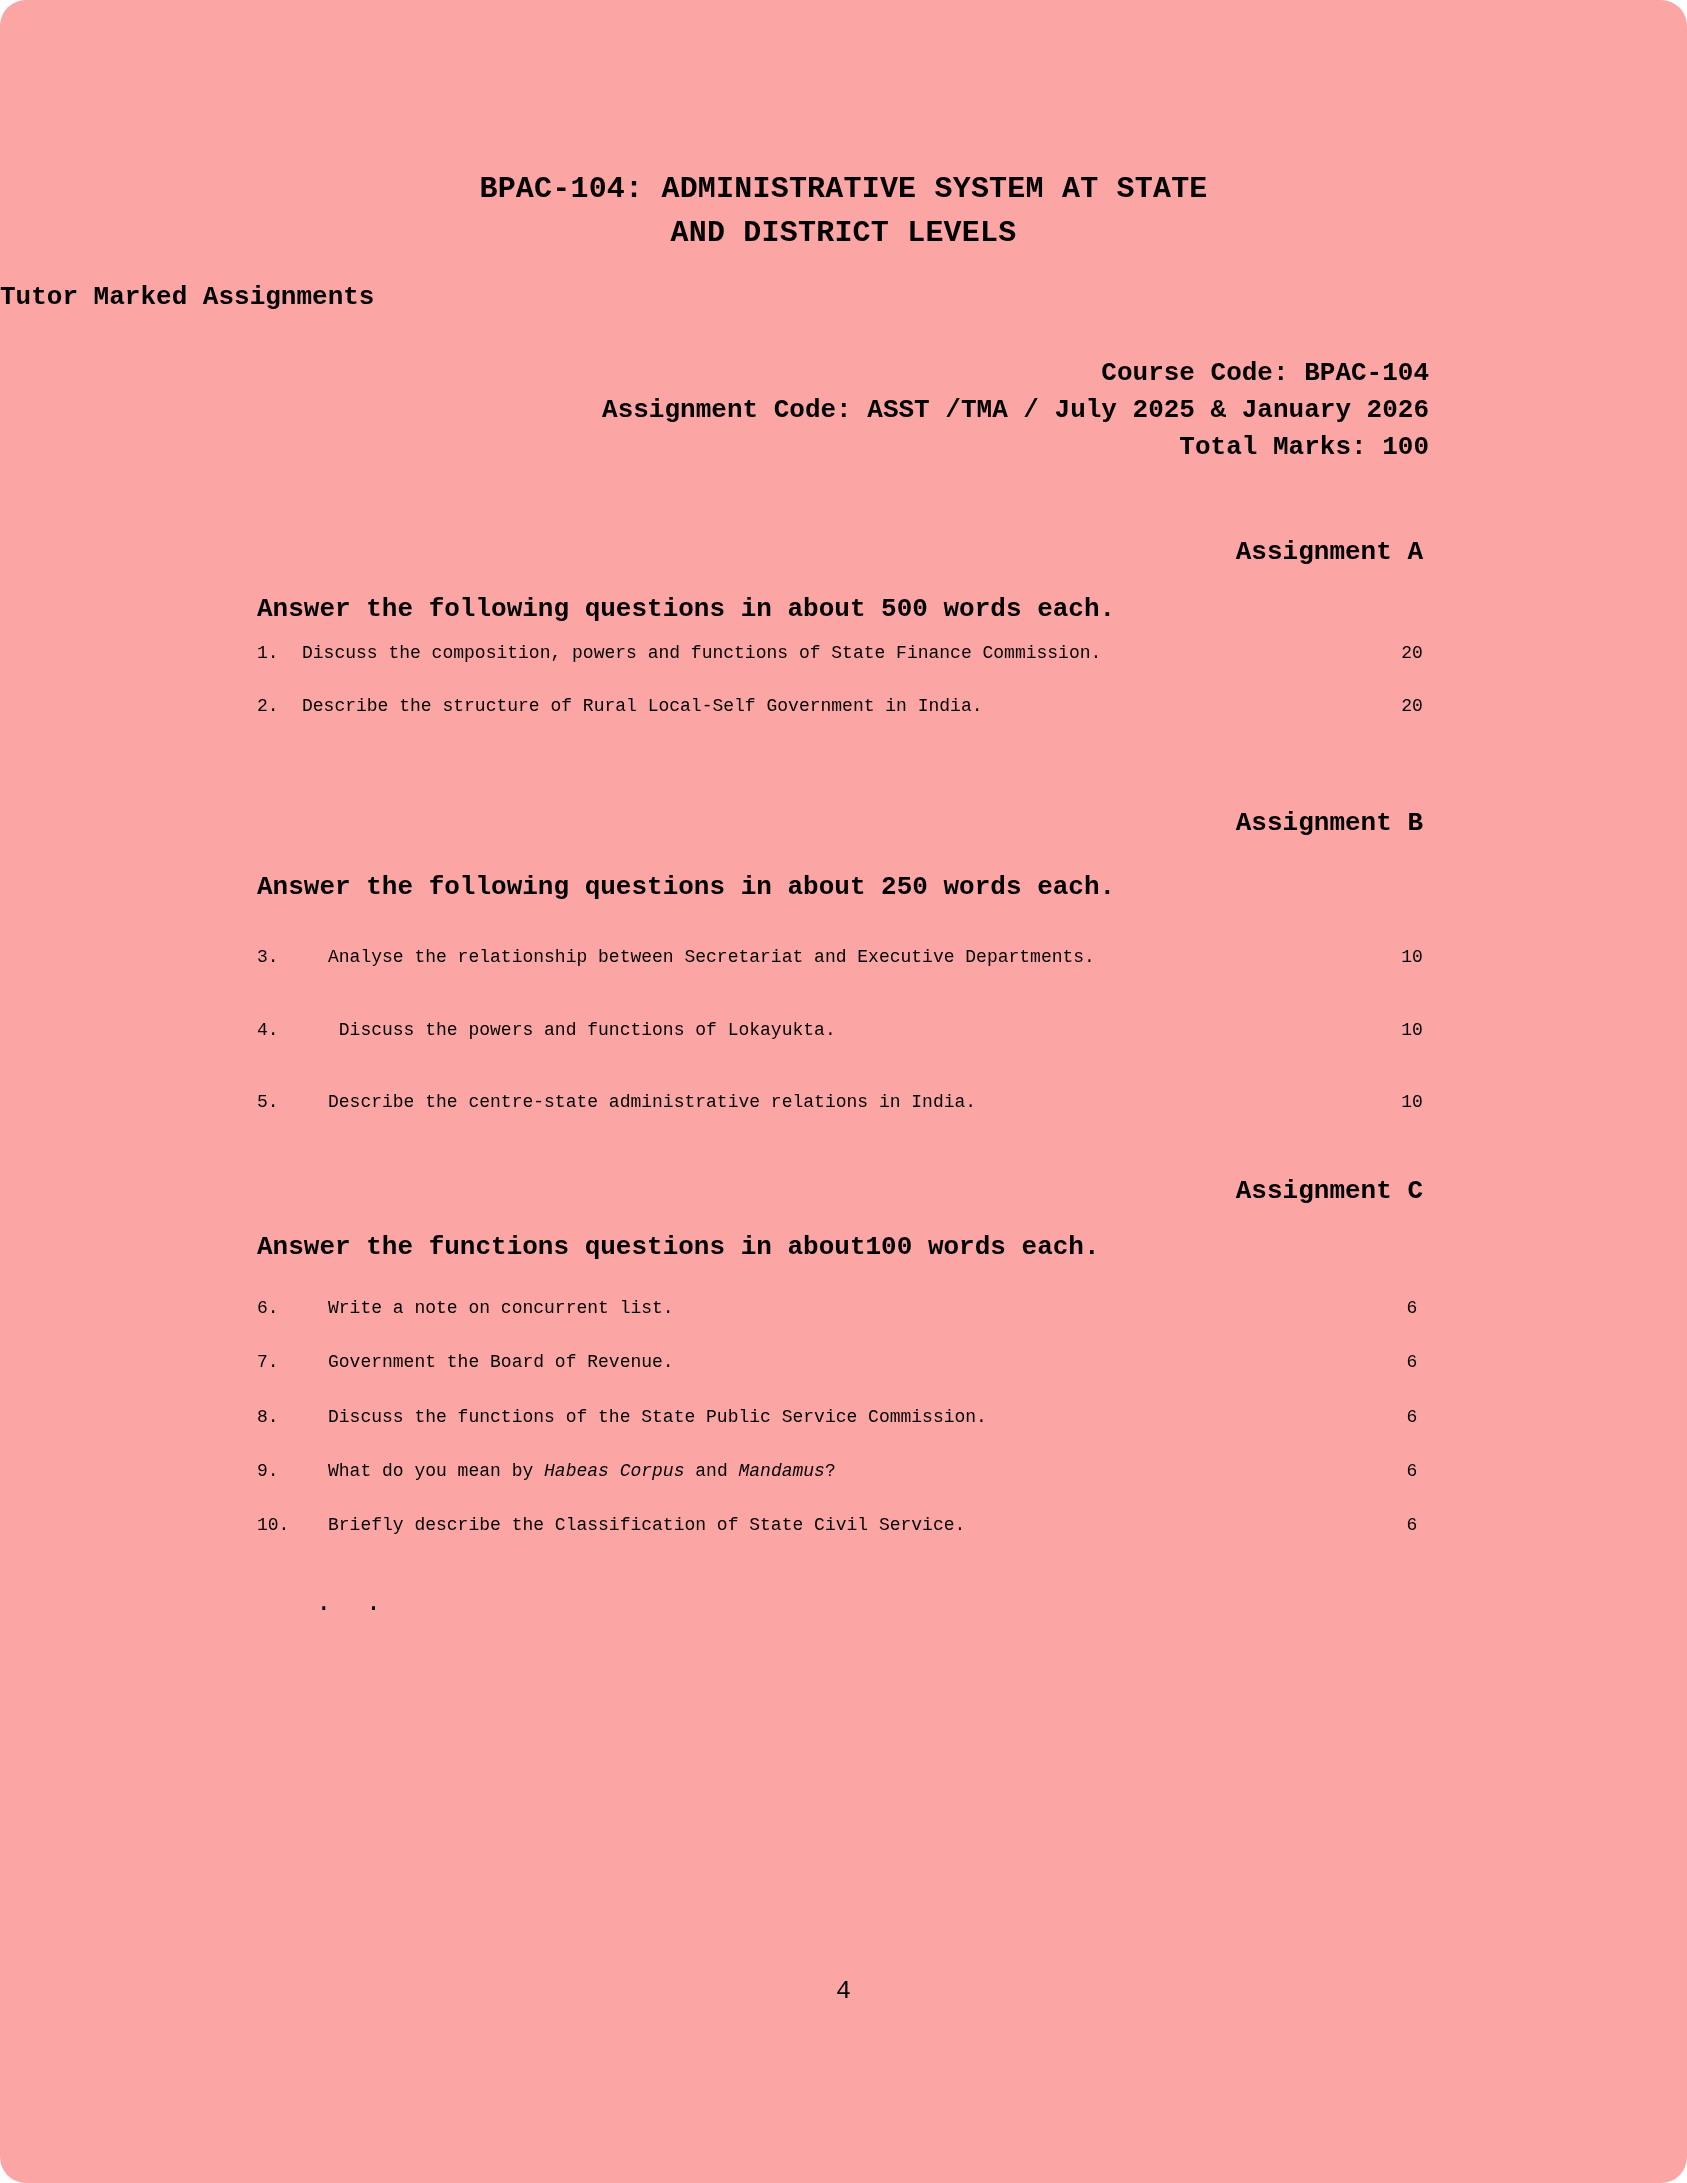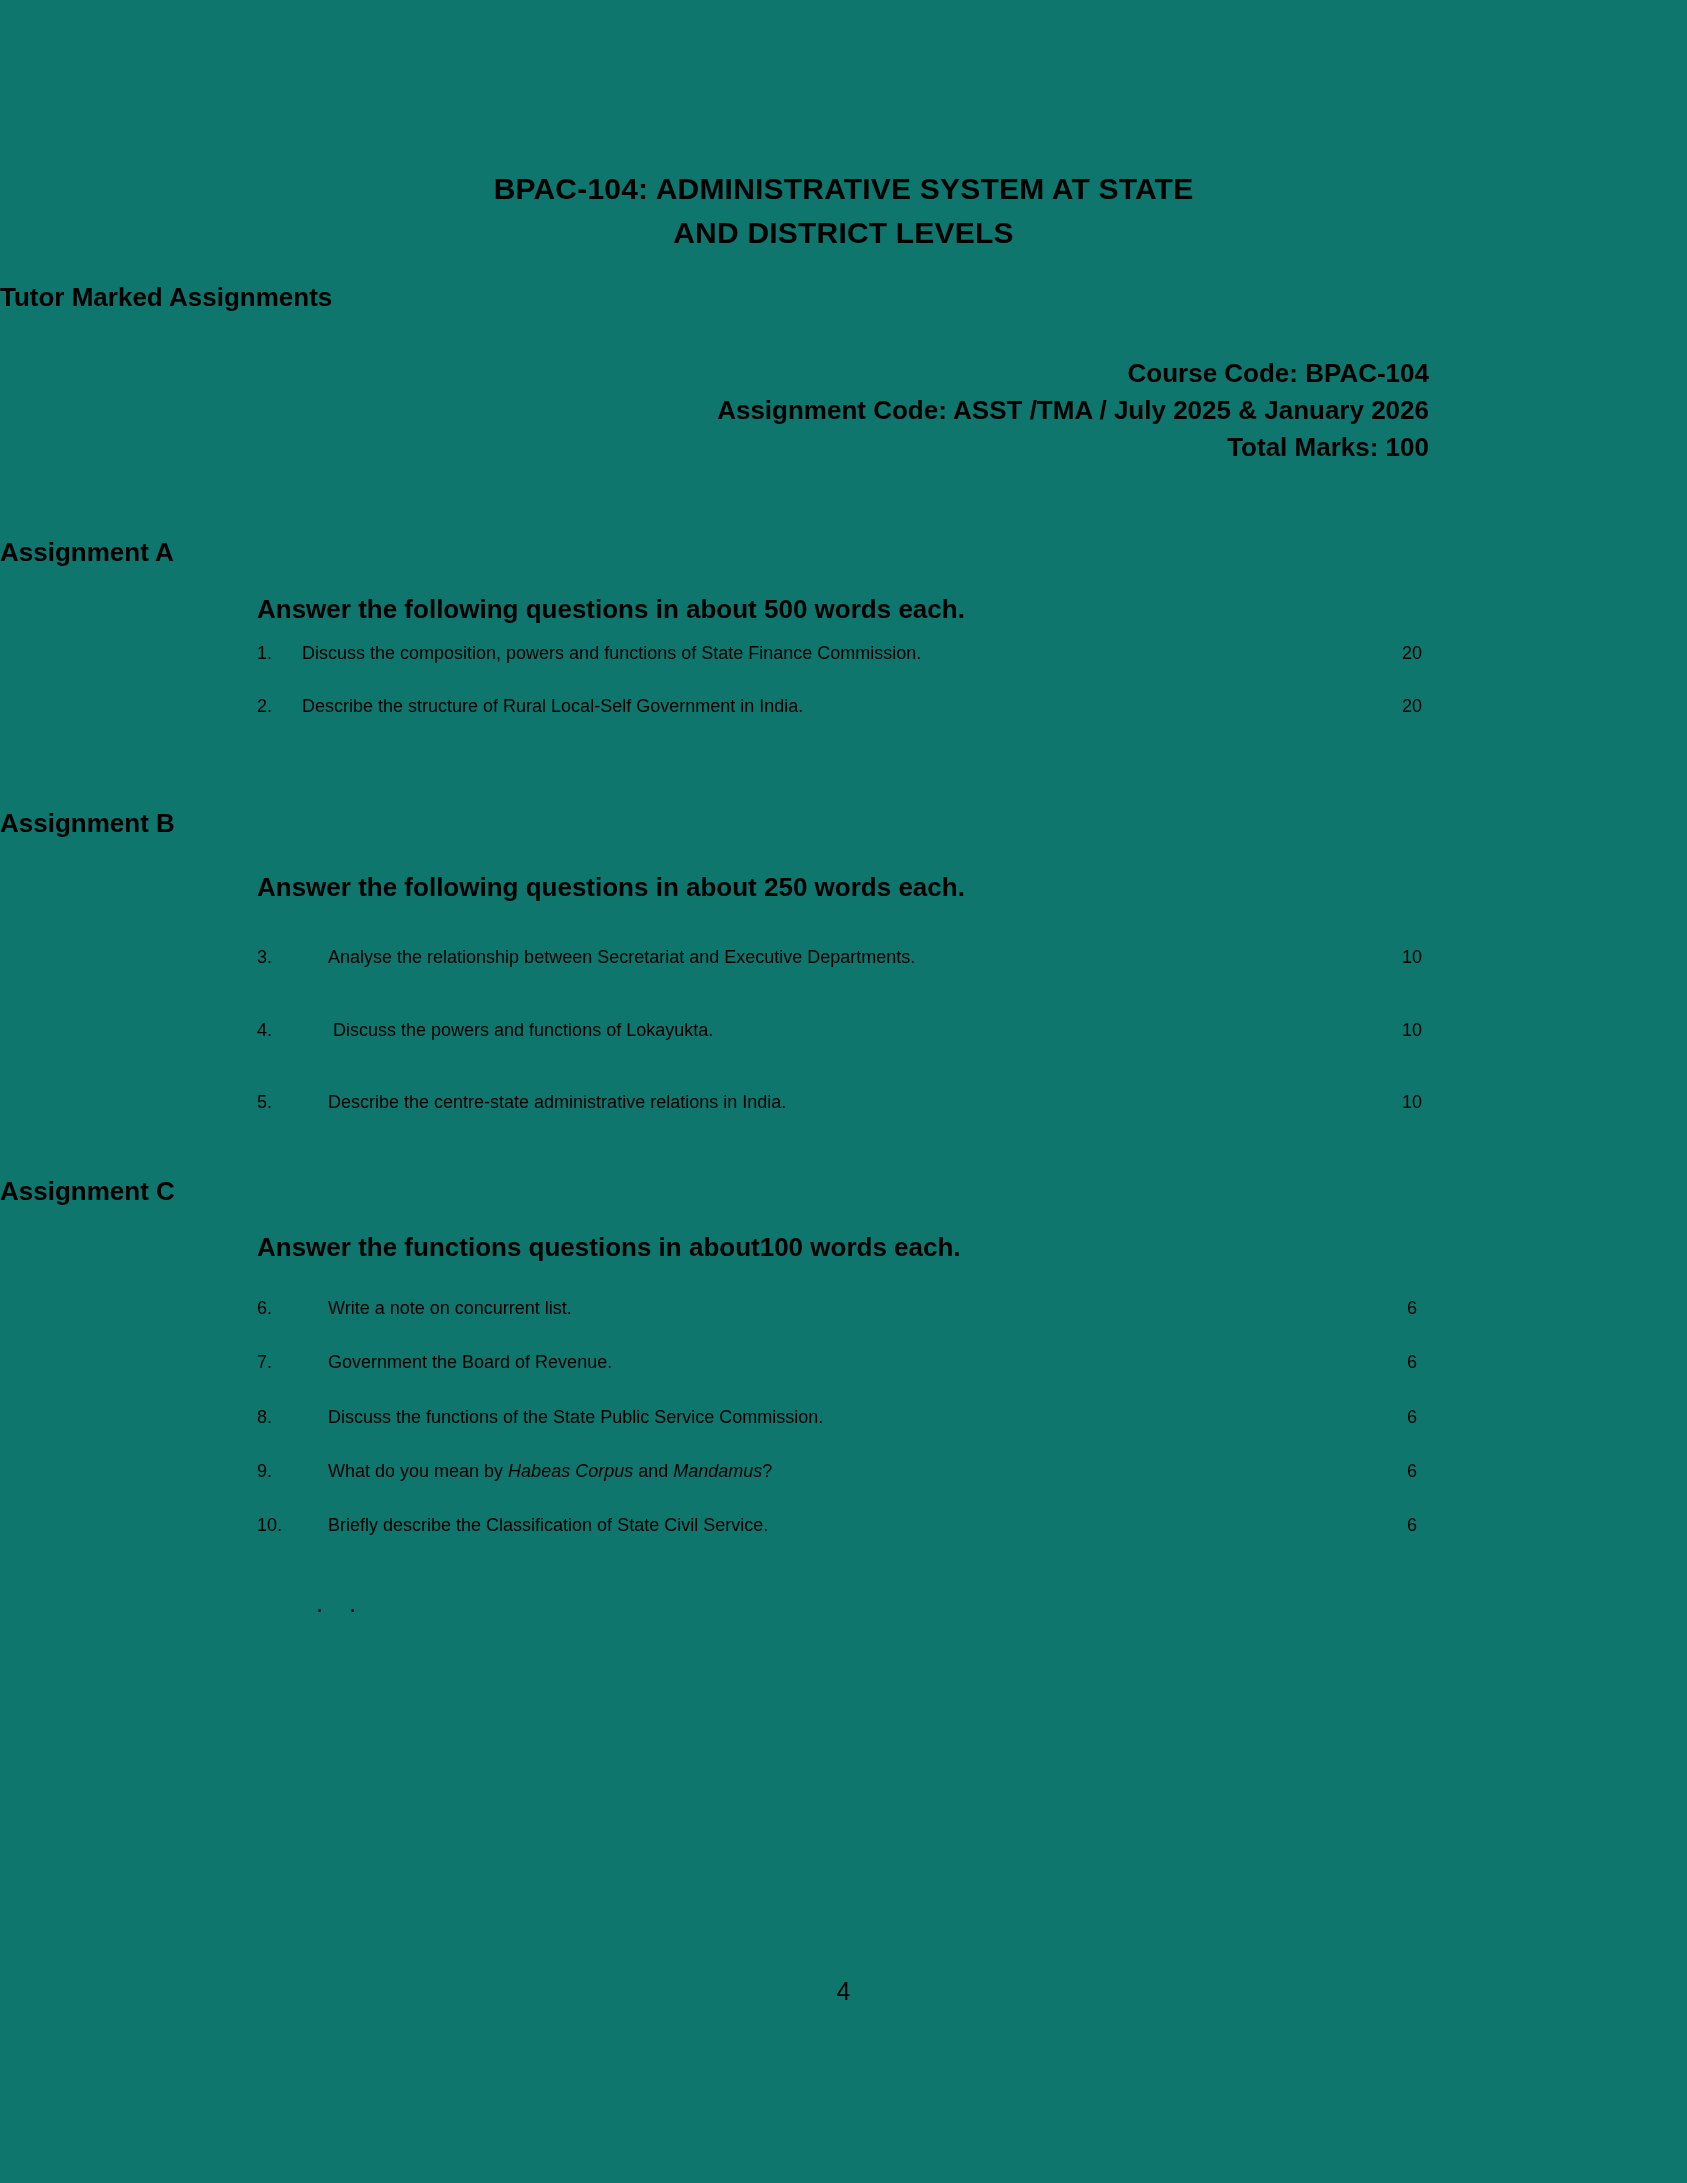--- a/index.html
+++ b/index.html
@@ -4,24 +4,25 @@
 <style>
   html, body {
     margin: 0;
     padding: 0;
     background: #ffffff;
   }
   .page {
     position: relative;
     width: 1687px;
     height: 2183px;
-    background: #0f766e;
-    font-family: Liberation Sans, sans-serif;
+    background: #fca5a5;
+    font-family: Liberation Mono, monospace;
     color: #000000;
     overflow: hidden;
+    border-radius: 26px;
   }
 
   
   .doc-title {
     position: absolute;
     left: 0;
     top: 167px;
     width: 1687px;
     text-align: center;
     font-size: 30px;
@@ -53,21 +54,21 @@
     font-weight: bold;
     line-height: 37px;
   }
   .meta-block .meta-line { display: block; white-space: nowrap; }
 
   
   .section-heading {
     position: absolute;
     left: 0;
     width: 1423px;
-    text-align: left;
+    text-align: right;
     font-size: 26px;
     font-weight: bold;
   }
   #heading-a { top: 537px; }
   #heading-b { top: 808px; }
   #heading-c { top: 1176px; }
 
   
   .instruction {
     position: absolute;

